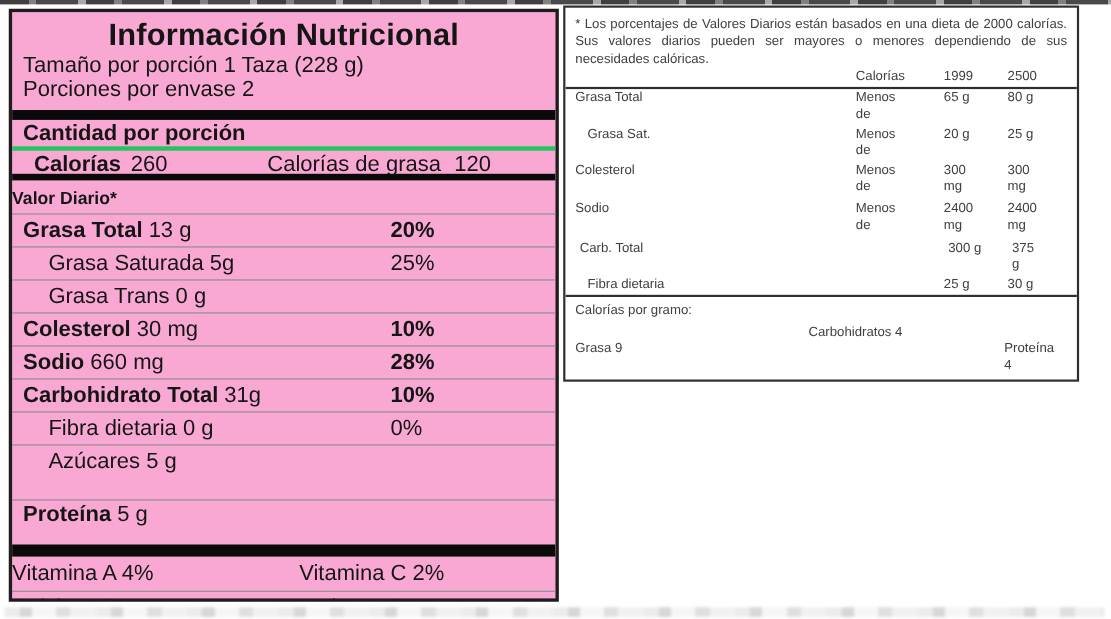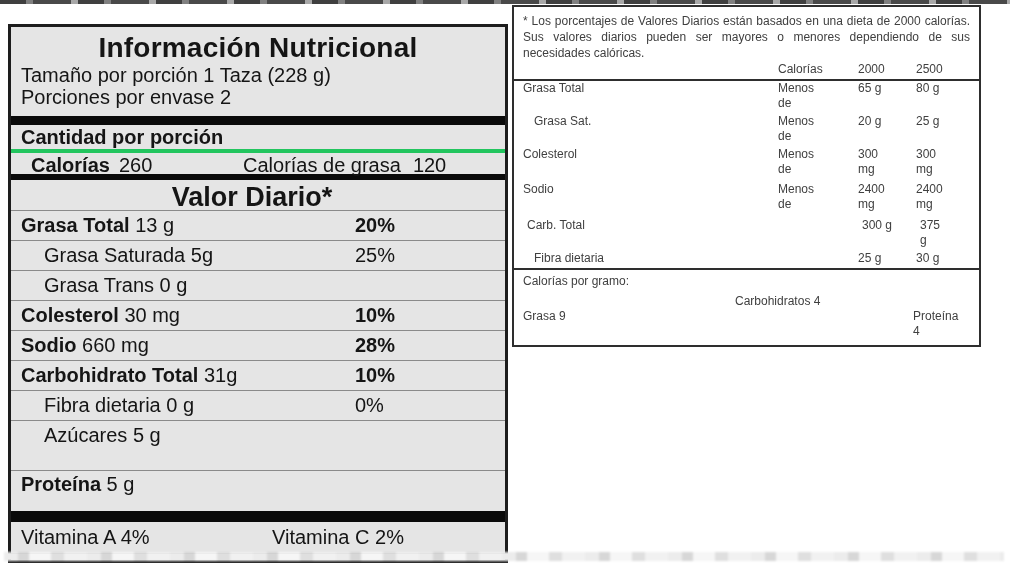--- a/index.html
+++ b/index.html
@@ -16,41 +16,41 @@
   }
   
   .bottom-noise {
     position:absolute; left:4px; top:552px; width:1000px; height:9px;
     background:repeating-linear-gradient(90deg,#ececec 0 14px,#d7d7d7 14px 25px,#f6f6f6 25px 47px,#dfdfdf 47px 60px,#f1f1f1 60px 83px);
     filter:blur(1.3px);
   }
 
   
   .nf {
-    position:absolute; left:8px; top:24px; width:500px; height:539px;
-    border:3px solid #1d1d1d; background:#e5e5e5; overflow:hidden;
+    position:absolute; left:8px; top:8px; width:500px; height:539px;
+    border:3px solid #1d1d1d; background:#f9a8d4; overflow:hidden;
   }
   .nf-title { font-size:28px; font-weight:bold; text-align:center; padding-top:5px; line-height:32px; letter-spacing:.2px; }
   .nf-head  { font-size:20px; line-height:22px; padding-left:10px; }
   .bar      { background:#0a0a0a; width:100%; }
   .bar-1 { height:9px;  margin-top:8px; }
   .bar-2 { height:6px; }
   .bar-3 { height:11px; }
   .nf-amount { font-size:20px; font-weight:bold; line-height:24px; height:24px; padding-left:10px; }
   .cal-row { position:relative; font-size:20px; height:25px; line-height:24px; padding-left:20px; border-top:4px solid #22c55e; }
   .cal-row .val { margin-left:9px; font-weight:normal; }
   .cal-fat { position:absolute; left:232px; top:0; font-weight:normal; }
   .cal-fat .val { margin-left:12px; }
-  .vd-row { font-size:27px; font-weight:bold; height:30px; line-height:34px; text-align:center; padding-right:12px; }
+  .vd-row { font-size:16px; font-weight:bold; height:30px; line-height:34px; text-align:left; padding-right:12px; }
   .nrow { position:relative; font-size:20px; height:30px; line-height:28px; padding-left:10px; border-top:1px solid #8a8a8a; }
   .nrow.ind { padding-left:33px; }
   .nrow.tall { height:41px; line-height:27px;margin-top:20px; }
   .nm.b, .dv.b { font-weight:bold; }
   .dv { position:absolute; left:344px; top:0; }
-  .vrow { position:relative; font-size:20px; height:31px; line-height:31px; padding-left:10px; }
+  .vrow { position:relative; font-size:20px; height:31px; line-height:31px; padding-left:0; }
   .vrow + .vrow { border-top:1px solid #8a8a8a; height:29px; line-height:28px; }
   .vcol2-a { position:absolute; left:261px; top:0; }
   .vcol2-b { position:absolute; left:276px; top:0; }
 
   
   .fn {
     position:absolute; left:512px; top:5px; width:469px; height:342px;
     border:2px solid #2e2e2e; background:#fff; overflow:hidden;
     font-size:12px; color:#404040;
   }
@@ -143,21 +143,21 @@
       <span class="vcol2-b">Hierro 4%</span>
     </div>
   </div>
 
   <div class="fn">
     <div class="fn-note">* Los porcentajes de Valores Diarios están basados en una dieta de 2000 calorías. Sus valores diarios pueden ser mayores o menores dependiendo de sus necesidades calóricas.</div>
 
     <div class="frow fn-header">
       <div class="fc1"></div>
       <div class="fc2">Calorías</div>
-      <div class="fc3">2000</div>
+      <div class="fc3">1999</div>
       <div class="fc4">2500</div>
     </div>
     <div class="fn-divider"></div>
 
     <div class="frow r0">
       <div class="fc1">Grasa Total</div>
       <div class="fc2"><span>Menos de</span></div>
       <div class="fc3"><span>65 g</span></div>
       <div class="fc4"><span>80 g</span></div>
     </div>

